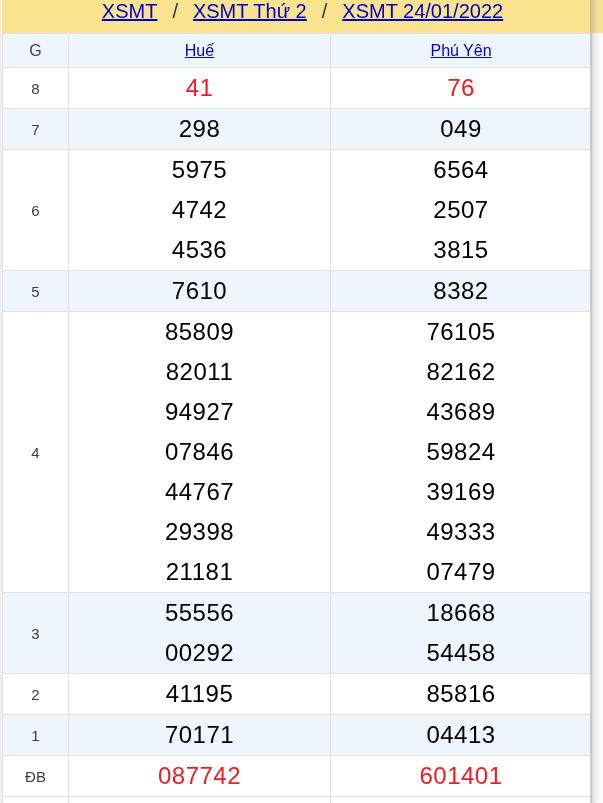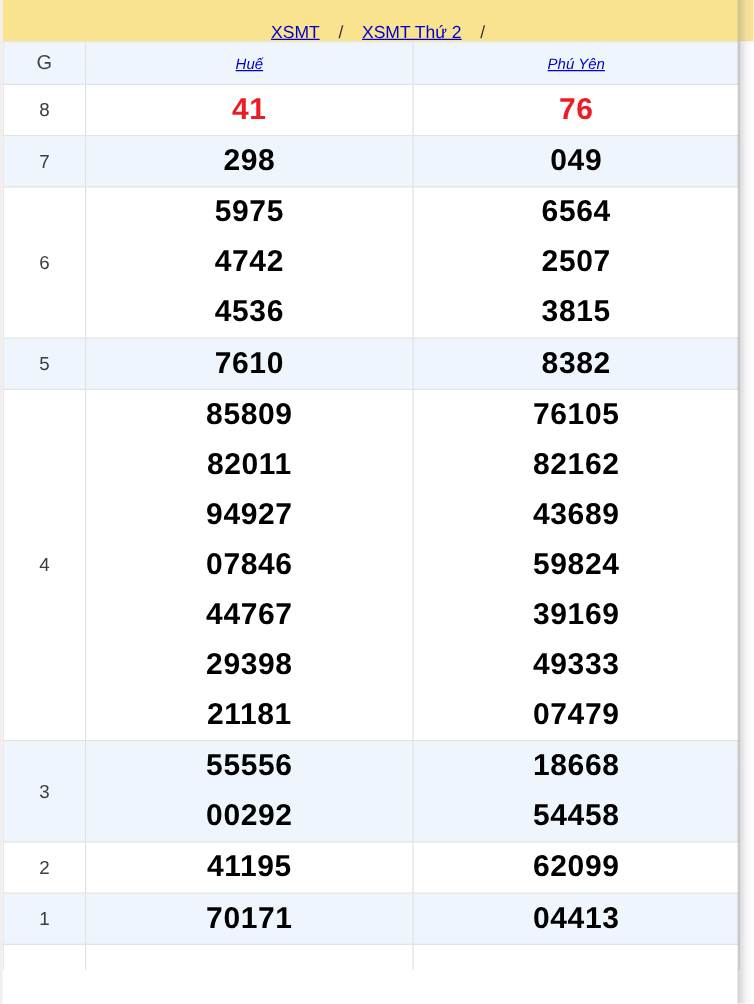--- a/index.html
+++ b/index.html
@@ -16,23 +16,23 @@
   .page{
     position:relative;
     width:603px;height:803px;
     overflow:hidden;
     background:#ffffff;
     border-left:2px solid #f3eeee;
   }
   .breadcrumb{
     width:601px;height:33px;
     background:var(--yellow);
-    display:flex;align-items:flex-end;justify-content:center;
+    display:flex;align-items:flex-start;justify-content:center;
     gap:15px;
-    font-size:14px;
+    font-size:20px;
   }
   .bc-link{
     color:var(--link);
     text-decoration:underline;
     cursor:pointer;
   }
   .bc-sep{color:#333;}
   table.results{
     width:589px;
     border-collapse:collapse;
@@ -52,36 +52,35 @@
   thead th{
     height:34px;
     font-weight:normal;
   }
   th.corner{
     font-size:16px;
     color:#444;
   }
   .col-link{
     color:var(--link);
-    font-size:12px;
+    font-size:16px;
     text-decoration:underline;
     cursor:pointer;
-    font-style:italic;
   }
   tbody tr:nth-child(odd){background:#ffffff;}
   tbody tr:nth-child(even){background:var(--stripe);}
   td.prize-label{
     font-size:15px;
     color:var(--label);
   }
   .num{
     height:40px;
     line-height:40px;
     font-size:24px;
-    font-weight:bold;
+    font-weight:normal;
     color:var(--num);
     letter-spacing:0.5px;
   }
   tr.highlight .num{color:var(--red);}
   tfoot td{
     height:20px;
     background:#ffffff;
     border-bottom:none;
   }
   .edge-shadow{
@@ -98,20 +97,21 @@
 </head>
 <body>
 
 <div class="page">
 
   <div class="breadcrumb">
     <a class="bc-link">XSMT</a>
     <span class="bc-sep">/</span>
     <a class="bc-link">XSMT Thứ 2</a>
     <span class="bc-sep">/</span>
+    <a class="bc-link">XSMT 24/01/2022</a>
   </div>
 
   <table class="results">
     <colgroup>
       <col class="c-g">
         <col class="c-hue">
         <col class="c-py">
     </colgroup>
     <thead>
       <tr>
@@ -196,30 +196,39 @@
             <div class="num">18668</div>
             <div class="num">54458</div>
           </td>
   </tr>
         <tr class="prize-row">
     <td class="prize-label">2</td>
     <td class="prize-cell">
             <div class="num">41195</div>
           </td>
     <td class="prize-cell">
-            <div class="num">62099</div>
+            <div class="num">85816</div>
           </td>
   </tr>
         <tr class="prize-row">
     <td class="prize-label">1</td>
     <td class="prize-cell">
             <div class="num">70171</div>
           </td>
     <td class="prize-cell">
             <div class="num">04413</div>
+          </td>
+  </tr>
+        <tr class="prize-row highlight">
+    <td class="prize-label">ĐB</td>
+    <td class="prize-cell">
+            <div class="num">087742</div>
+          </td>
+    <td class="prize-cell">
+            <div class="num">601401</div>
           </td>
   </tr>
       </tbody>
     <tfoot>
       <tr class="partial">
         <td></td>
         <td></td>
         <td></td>
       </tr>
     </tfoot>

